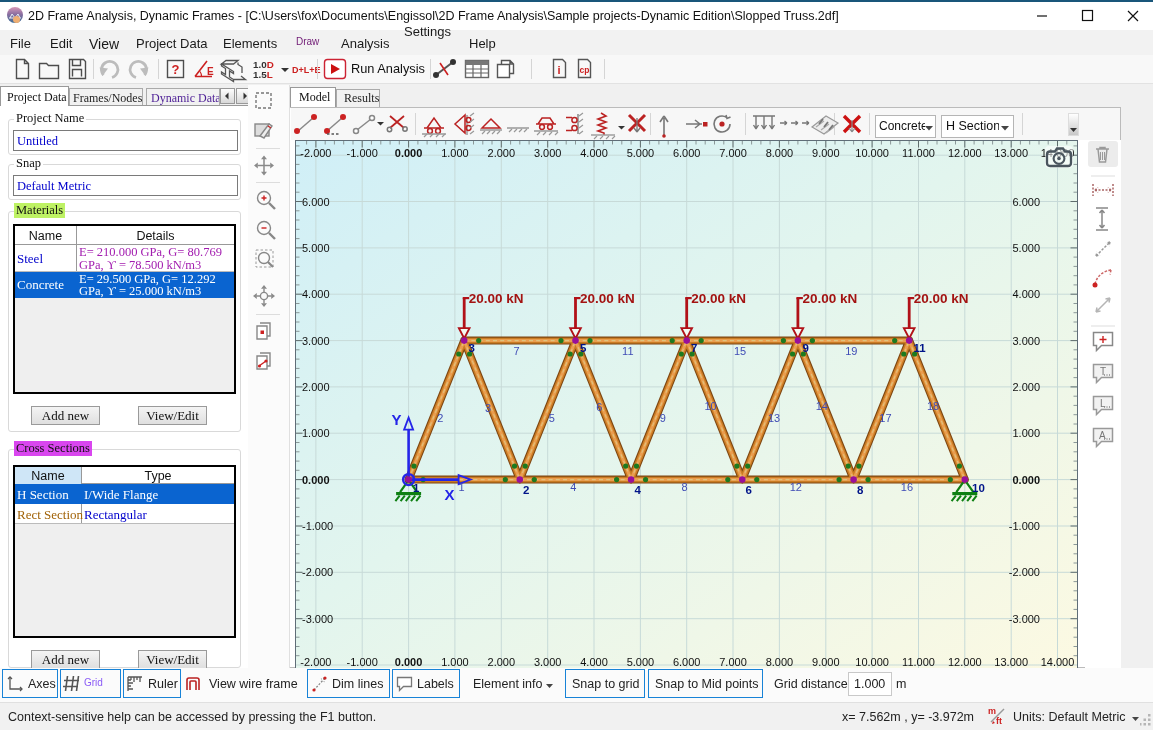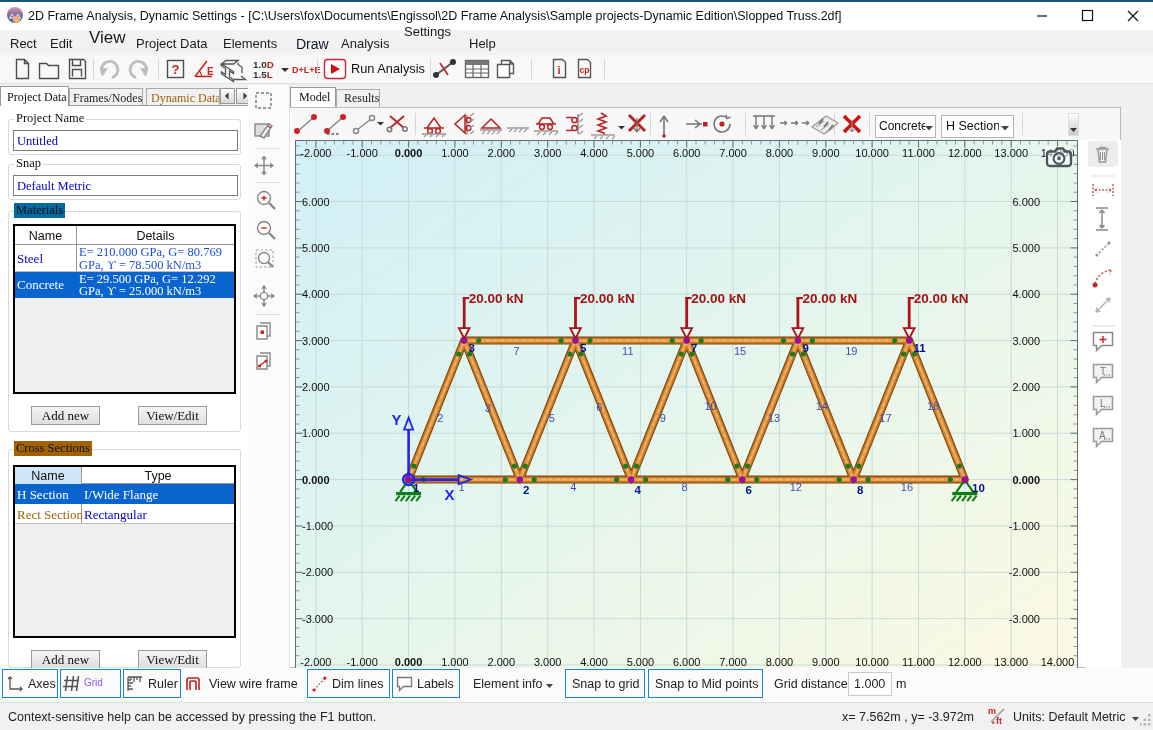--- a/index.html
+++ b/index.html
@@ -8,33 +8,33 @@
 svg{display:block}
 </style></head><body>
 
 <div class="abs" style="left:0;top:0;width:1153px;height:30px;background:#fff;border-top:2px solid #19567a"></div>
 <div class="abs" style="left:7px;top:7px;width:16px;height:16px;border-radius:50%;background:linear-gradient(180deg,#d898b8 0%,#8a6ea0 45%,#3c6e96 100%);overflow:hidden">
  <svg width="16" height="16">
       <path d="M2 11h12M3 11l2-4 3 4 3-4 2 4" stroke="#e8eef5" stroke-width="1" fill="none"></path>
     </svg>
 </div>
 <div class="abs" style="left:13px;top:16px;width:7px;height:7px;border-radius:50%;background:#efae72"></div>
-<div class="abs" style="left:28px;top:9px;font-size:12.5px;color:#111">2D Frame Analysis, Dynamic Settings - [C:\Users\fox\Documents\Engissol\2D Frame Analysis\Sample projects-Dynamic Edition\Slopped Truss.2df]</div>
+<div class="abs" style="left:28px;top:9px;font-size:12.5px;color:#111">2D Frame Analysis, Dynamic Frames - [C:\Users\fox\Documents\Engissol\2D Frame Analysis\Sample projects-Dynamic Edition\Slopped Truss.2df]</div>
 <svg class="abs" style="left:1030px;top:8px" width="115" height="16">
  <path d="M7 8h10" stroke="#111" stroke-width="1.2"></path>
  <rect x="52.5" y="2.5" width="10" height="10" fill="none" stroke="#111" stroke-width="1.2"></rect>
  <path d="M98 3l10 10M108 3l-10 10" stroke="#111" stroke-width="1.2"></path>
 </svg>
 <div class="abs" style="left:0;top:30px;width:1153px;height:25px;background:#f2f2f2"></div>
-<div class="abs" style="left:10px;top:36px;font-size:13px;color:#1a1a1a">Rect</div>
+<div class="abs" style="left:10px;top:36px;font-size:13px;color:#1a1a1a">File</div>
 <div class="abs" style="left:50px;top:36px;font-size:13px;color:#1a1a1a">Edit</div>
-<div class="abs" style="left:89px;top:28px;font-size:17px;color:#1a1a1a">View</div>
+<div class="abs" style="left:89px;top:36px;font-size:14px;color:#1a1a1a">View</div>
 <div class="abs" style="left:136px;top:36px;font-size:13px;color:#1a1a1a">Project Data</div>
 <div class="abs" style="left:223px;top:36px;font-size:13px;color:#1a1a1a">Elements</div>
-<div class="abs" style="left:296px;top:36px;font-size:14px;color:#0f172a">Draw</div>
+<div class="abs" style="left:296px;top:36px;font-size:10px;color:#701a75">Draw</div>
 <div class="abs" style="left:341px;top:36px;font-size:13px;color:#1a1a1a">Analysis</div>
 <div class="abs" style="left:404px;top:24px;font-size:13px;color:#1a1a1a">Settings</div>
 <div class="abs" style="left:469px;top:36px;font-size:13px;color:#1a1a1a">Help</div>
 <div class="abs" style="left:0;top:55px;width:1153px;height:29px;background:#f8f8f8;border-bottom:1px solid #e2e2e2"></div>
 <svg class="abs" style="left:0;top:55px" width="1153" height="29">
 <g fill="none" stroke="#4d4d4d" stroke-width="1.4">
  <path d="M16 60.5 v0"></path>
  <path d="M16.5 4.5h8l4 4v15h-12z M24.5 4.5v4h4" transform="translate(0,0)"></path>
  <path d="M39.5 8.5h7l2 2h10v13h-19z M39.5 10.5v11"></path>
  <path d="M69.5 4.5h14l2 2v17h-16z M72.5 4.5v6h8v-6 M72.5 21.5v-7h9v7"></path>
@@ -75,58 +75,58 @@
  <text x="584.5" y="17.5" font-size="8.5" font-weight="bold" fill="#cc2020" text-anchor="middle">cp</text>
 </g>
 <g stroke="#d5d5d5" stroke-width="1">
       <path d="M93.5 4v20 M158.5 4v20 M317.5 4v20 M430.5 4v20 M531.5 4v20 M604.5 4v20"></path>
     </g>
 </svg>
 <div class="abs" style="left:0;top:85px;width:290px;height:20px;background:#f0f0f0"></div>
 <div class="abs" style="left:69px;top:88px;width:74px;height:17px;background:#f1f1f1;border:1px solid #aaa;border-bottom:none"></div>
 <div class="abs ser" style="left:73px;top:91px;font-size:12px;color:#222">Frames/Nodes</div>
 <div class="abs" style="left:146px;top:88px;width:74px;height:17px;background:#f1f1f1;border:1px solid #aaa;border-bottom:none;overflow:hidden"></div>
-<div class="abs ser" style="left:151px;top:91px;font-size:12px;color:#a16207;width:68px;overflow:hidden;white-space:nowrap">Dynamic Data</div>
+<div class="abs ser" style="left:151px;top:91px;font-size:12px;color:#4c1d95;width:68px;overflow:hidden;white-space:nowrap">Dynamic Data</div>
 <div class="abs" style="left:220px;top:88px;width:15px;height:16px;background:linear-gradient(#fdfdfd,#d8d8d8);border:1px solid #999"></div>
 <div class="abs" style="left:236px;top:88px;width:15px;height:16px;background:linear-gradient(#fdfdfd,#d8d8d8);border:1px solid #999"></div>
 <svg class="abs" style="left:220px;top:88px" width="32" height="16">
     <path d="M8.5 4.5l-3.5 3.5 3.5 3.5z" fill="#333"></path>
     <path d="M23.5 4.5l3.5 3.5-3.5 3.5z" fill="#333"></path>
   </svg>
 <div class="abs" style="left:0px;top:86px;width:69px;height:20px;background:#fff;border:1px solid #999;border-bottom:none;z-index:3"></div>
 <div class="abs ser" style="left:7px;top:90px;font-size:12px;color:#111;z-index:4">Project Data</div>
 <div class="abs" style="left:0;top:105px;width:248px;height:563px;background:#fff;border-top:1px solid #999"></div>
 <div class="abs" style="left:8px;top:119px;width:233px;height:36px;border:1px solid #d9d9d9;border-radius:3px"></div>
 <div class="abs ser" style="left:14px;top:111px;background:#fff;padding:0 2px;font-size:12.5px;color:#111">Project Name</div>
 <div class="abs" style="left:13px;top:130px;width:225px;height:21px;background:#fff;border:1px solid #7a7a7a"></div>
 <div class="abs ser" style="left:17px;top:134px;font-size:12.5px;color:#0000cc">Untitled</div>
 <div class="abs" style="left:8px;top:164px;width:233px;height:36px;border:1px solid #d9d9d9;border-radius:3px"></div>
 <div class="abs ser" style="left:14px;top:156px;background:#fff;padding:0 2px;font-size:12.5px;color:#111">Snap</div>
 <div class="abs" style="left:13px;top:175px;width:225px;height:21px;background:#fff;border:1px solid #7a7a7a"></div>
 <div class="abs ser" style="left:17px;top:179px;font-size:12.5px;color:#0000cc">Default Metric</div>
 <div class="abs" style="left:8px;top:211px;width:233px;height:221px;border:1px solid #d9d9d9;border-radius:3px"></div>
-<div class="abs ser" style="left:14px;top:203px;background:#0369a1;padding:0 2px;font-size:12.5px;color:#111">Materials</div>
+<div class="abs ser" style="left:14px;top:203px;background:#bef264;padding:0 2px;font-size:12.5px;color:#111">Materials</div>
 <div class="abs" style="left:13px;top:224px;width:223px;height:170px;background:#efefef;border:2px solid #000"></div>
 <div class="abs" style="left:15px;top:226px;width:219px;height:72px;background:#fff"></div>
 <div class="abs" style="left:15px;top:226px;width:219px;height:19px;border-bottom:1px solid #999"></div>
 <div class="abs" style="left:76px;top:226px;width:1px;height:72px;background:#999"></div>
 <div class="abs" style="left:15px;top:229px;width:61px;text-align:center;font-size:12.5px;color:#111">Name</div>
 <div class="abs" style="left:77px;top:229px;width:157px;text-align:center;font-size:12.5px;color:#111">Details</div>
 <div class="abs" style="left:15px;top:245px;width:219px;height:27px;border-bottom:1px solid #bbb"></div>
 <div class="abs ser" style="left:17px;top:251px;font-size:13px;color:#0000cc">Steel</div>
-<div class="abs ser" style="left:79px;top:246px;font-size:12.5px;line-height:12.5px;color:#1d4ed8">E= 210.000 GPa, G= 80.769<br>GPa, ϒ = 78.500 kN/m3</div>
+<div class="abs ser" style="left:79px;top:246px;font-size:12.5px;line-height:12.5px;color:#a21caf">E= 210.000 GPa, G= 80.769<br>GPa, ϒ = 78.500 kN/m3</div>
 <div class="abs" style="left:15px;top:272px;width:219px;height:26px;background:#0a64d0"></div>
 <div class="abs ser" style="left:17px;top:277px;font-size:13px;color:#fff">Concrete</div>
 <div class="abs ser" style="left:79px;top:272.5px;font-size:12.5px;line-height:12.5px;color:#fff">E= 29.500 GPa, G= 12.292<br>GPa, ϒ = 25.000 kN/m3</div>
 <div class="abs" style="left:31px;top:406px;width:69px;height:19px;background:linear-gradient(#f4f4f4,#dfdfdf);border:1px solid #9a9a9a"></div>
 <div class="abs ser" style="left:31px;top:408px;width:69px;text-align:center;font-size:13px;color:#111">Add new</div>
 <div class="abs" style="left:138px;top:406px;width:69px;height:19px;background:linear-gradient(#f4f4f4,#dfdfdf);border:1px solid #9a9a9a"></div>
 <div class="abs ser" style="left:138px;top:408px;width:69px;text-align:center;font-size:13px;color:#111">View/Edit</div>
 <div class="abs" style="left:8px;top:449px;width:233px;height:219px;border:1px solid #d9d9d9;border-radius:3px"></div>
-<div class="abs ser" style="left:14px;top:441px;background:#a16207;padding:0 2px;font-size:12.5px;color:#111">Cross Sections</div>
+<div class="abs ser" style="left:14px;top:441px;background:#d946ef;padding:0 2px;font-size:12.5px;color:#111">Cross Sections</div>
 <div class="abs" style="left:13px;top:465px;width:223px;height:173px;background:#efefef;border:2px solid #000"></div>
 <div class="abs" style="left:15px;top:467px;width:219px;height:57px;background:#fff"></div>
 <div class="abs" style="left:15px;top:467px;width:219px;height:17px;border-bottom:1px solid #999"></div>
 <div class="abs" style="left:15px;top:467px;width:66px;height:17px;background:#cfe6f7"></div>
 <div class="abs" style="left:81px;top:467px;width:1px;height:56px;background:#999"></div>
 <div class="abs" style="left:15px;top:469px;width:66px;text-align:center;font-size:12.5px;color:#111">Name</div>
 <div class="abs" style="left:82px;top:469px;width:152px;text-align:center;font-size:12.5px;color:#111">Type</div>
 <div class="abs" style="left:15px;top:484px;width:219px;height:20px;background:#0a64d0"></div>
 <div class="abs ser" style="left:17px;top:487px;font-size:13px;color:#fff">H Section</div>
 <div class="abs ser" style="left:84px;top:487px;font-size:13px;color:#fff">I/Wide Flange</div>

